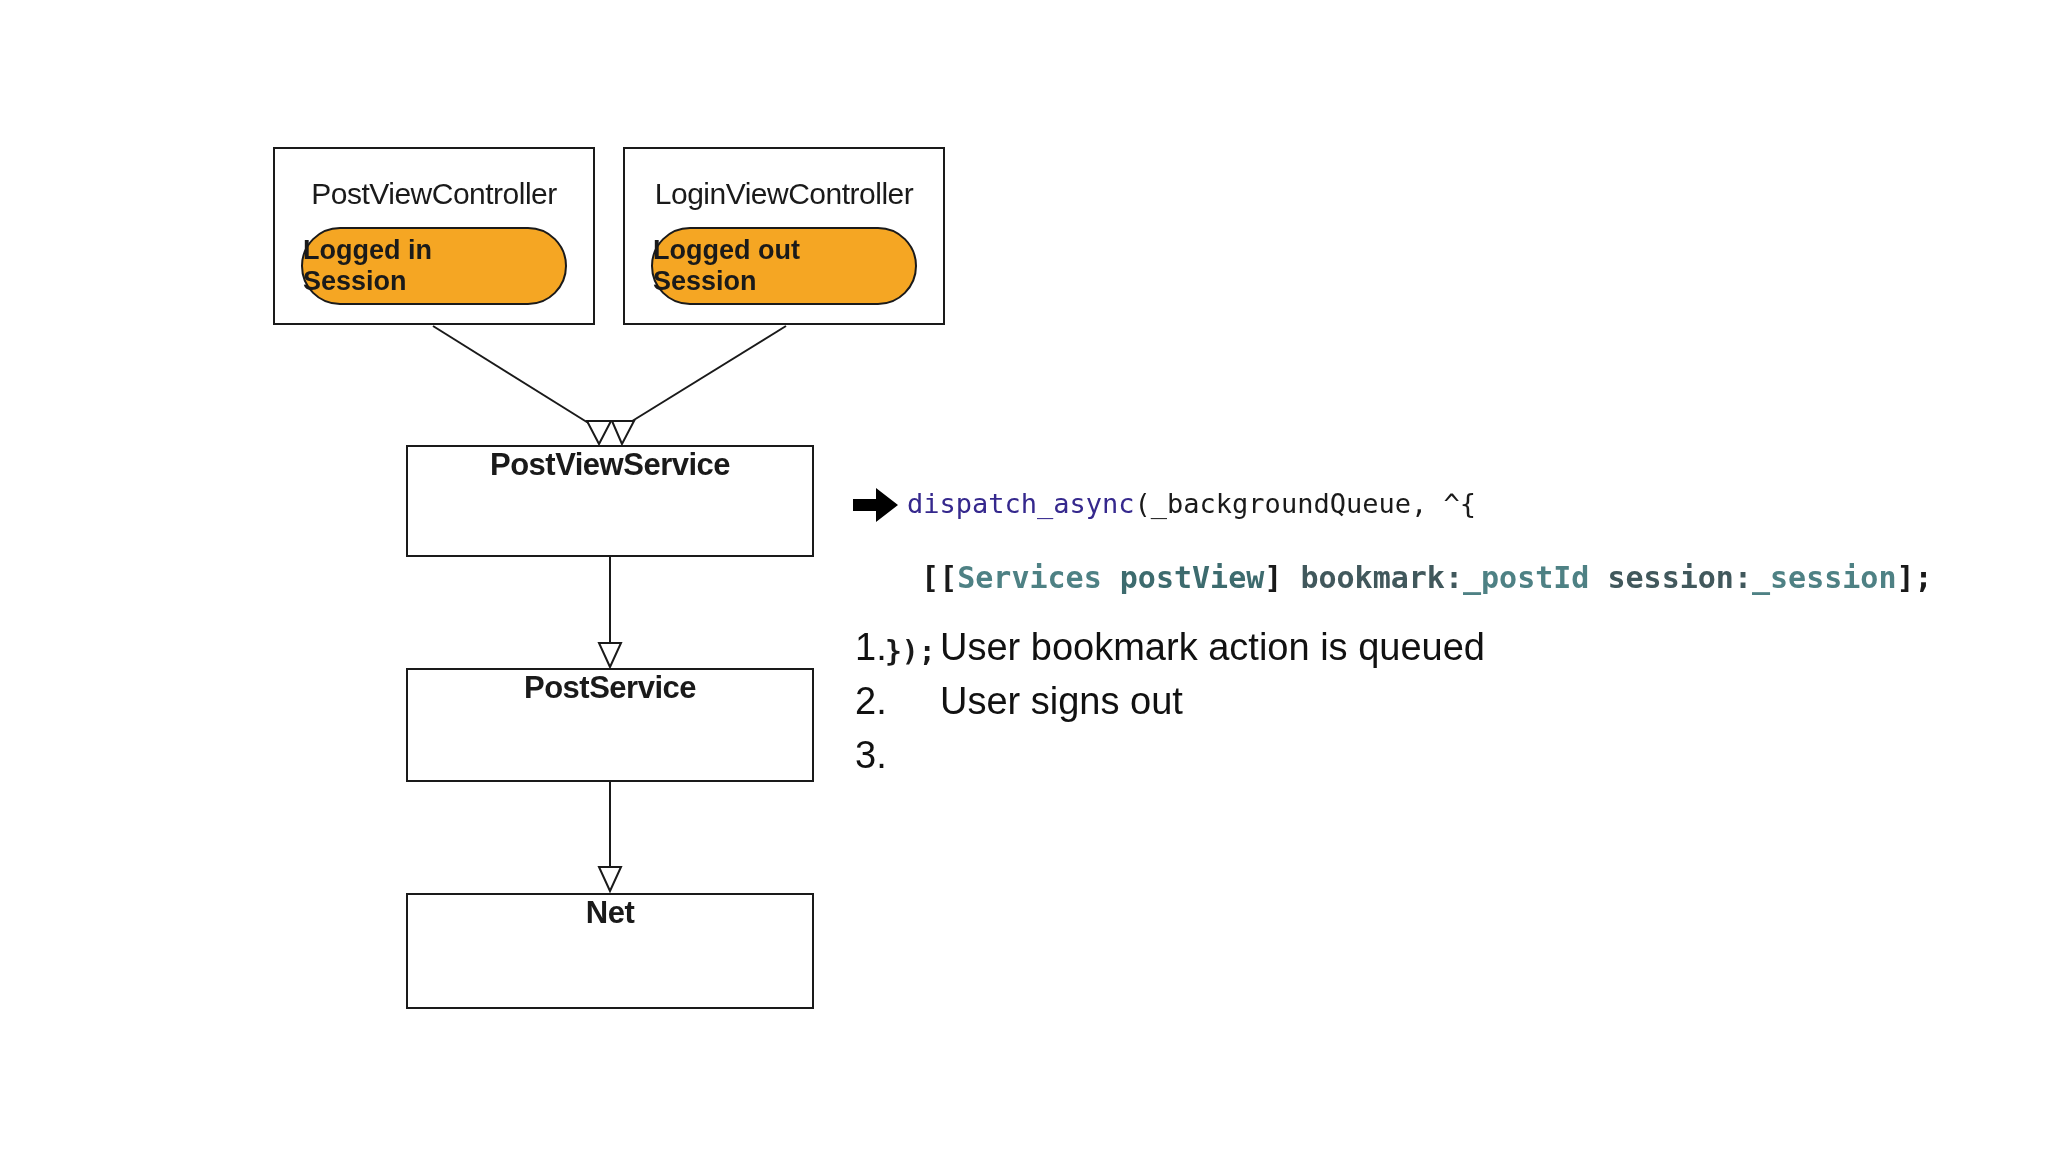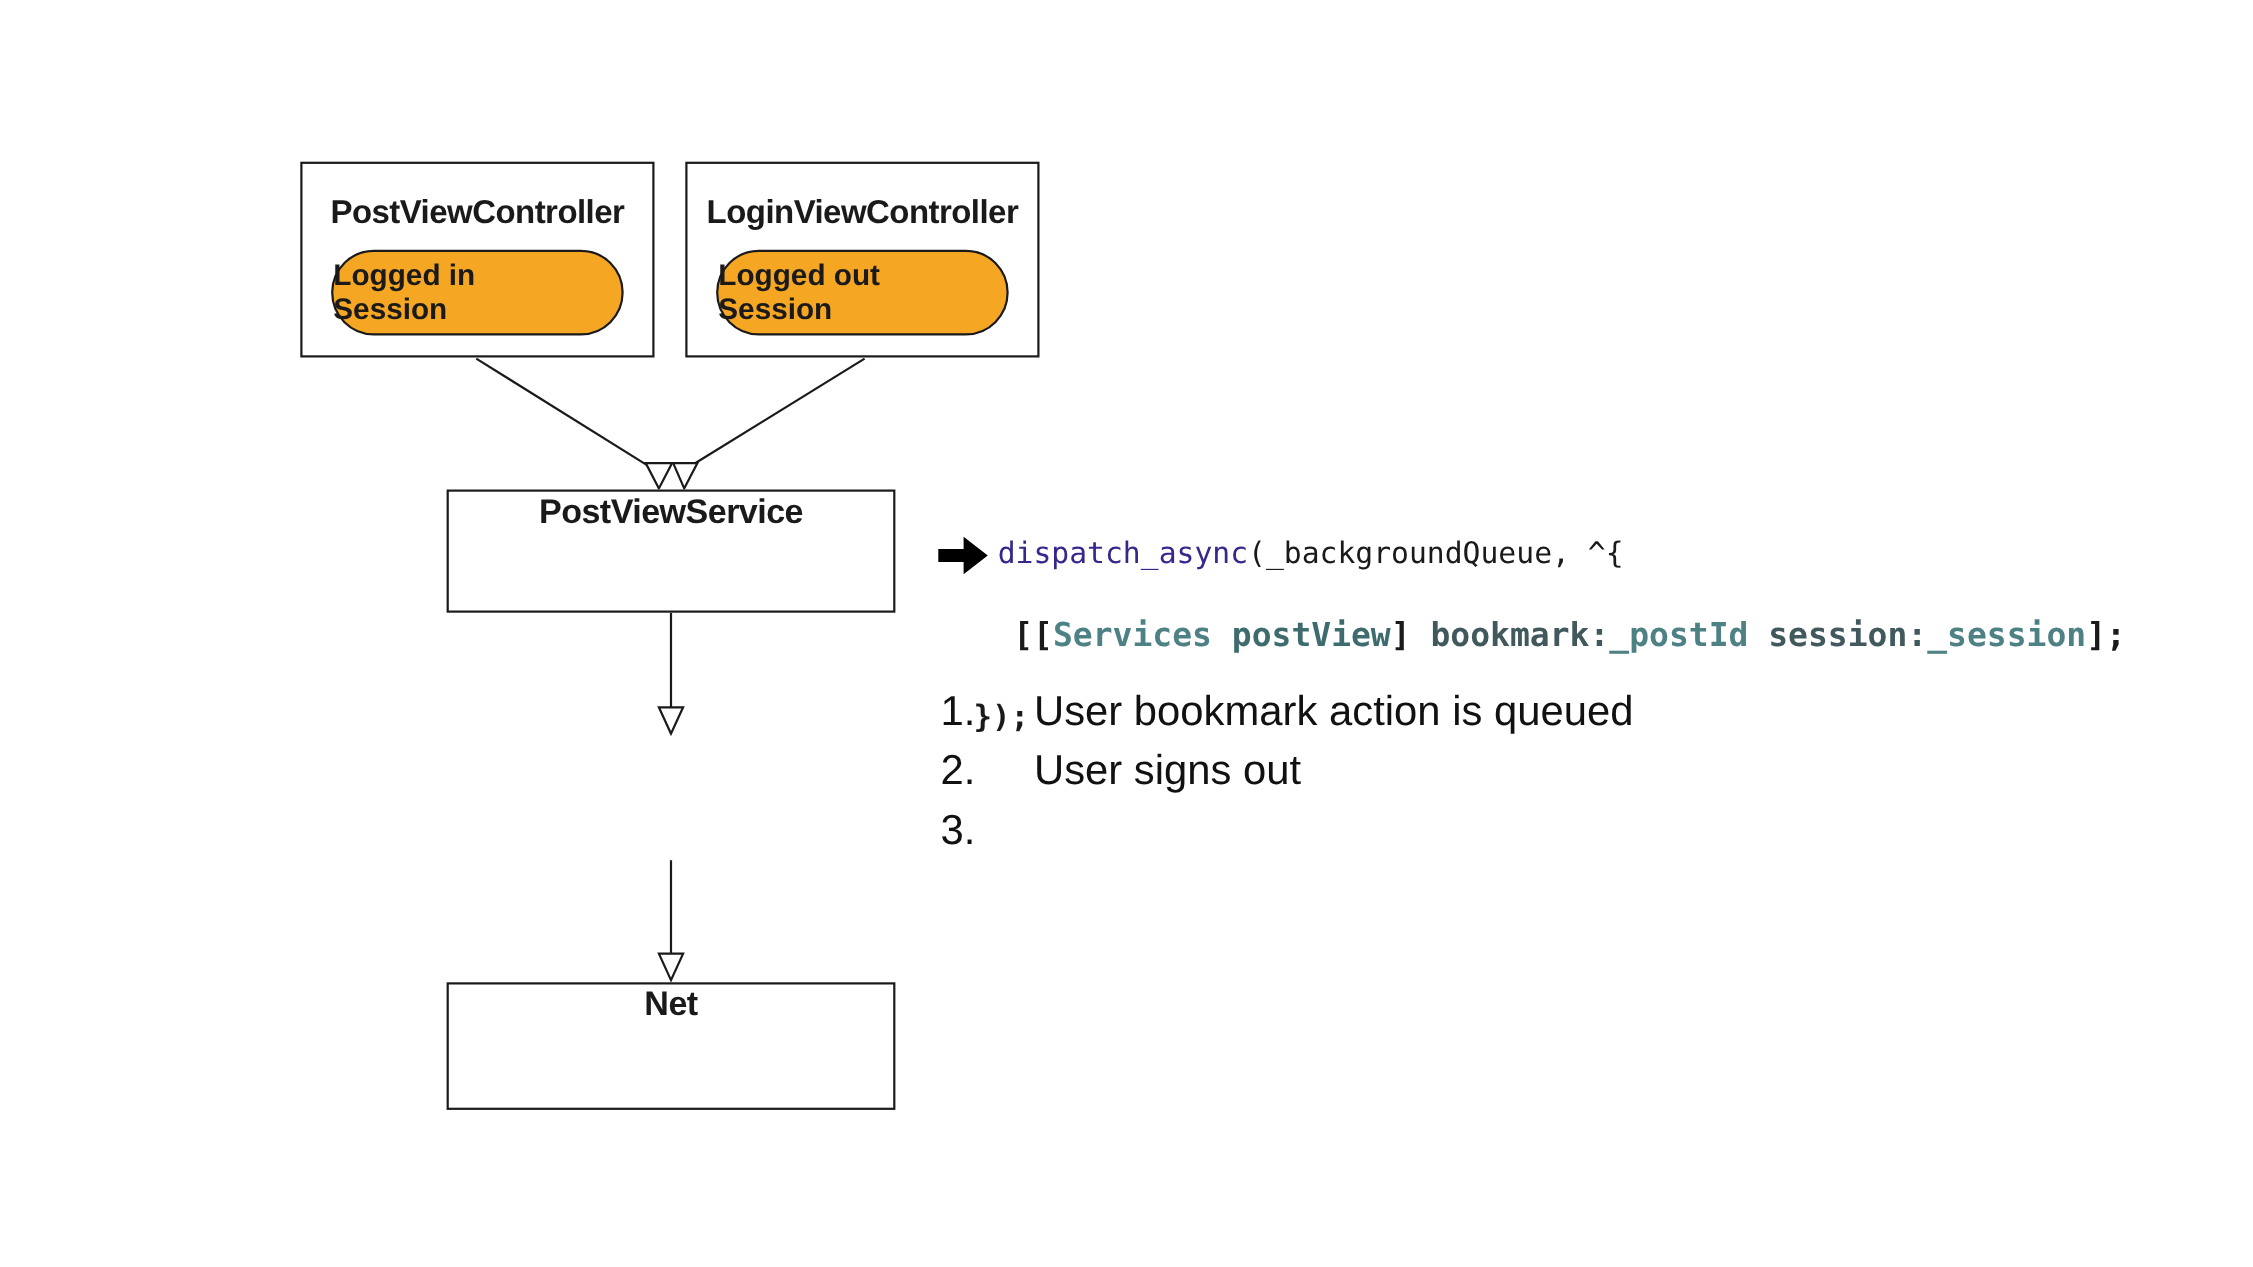--- a/index.html
+++ b/index.html
@@ -17,21 +17,21 @@
   }
   svg.connectors{position:absolute;left:0;top:0;width:2048px;height:1152px;}
   svg.connectors line{stroke:var(--ink);stroke-width:2;}
   svg.connectors polygon.hollow{fill:#ffffff;stroke:var(--ink);stroke-width:2;}
   svg.connectors polygon.solid{fill:#000000;stroke:none;}
 
   .box{
     position:absolute;background:#ffffff;border:2px solid var(--ink);box-sizing:border-box;
   }
   .box-title{
-    text-align:center;font-weight:bold;font-size:30px;letter-spacing:-0.5px;
+    text-align:center;font-weight:normal;font-size:30px;letter-spacing:-0.5px;
   }
   .ctrl .box-title{margin-top:28px;}
   .pill{
     position:absolute;left:26px;right:26px;top:78px;height:78px;
     background:var(--orange);border:2px solid var(--ink);border-radius:40px;
     display:flex;flex-direction:column;justify-content:center;
     font-weight:bold;font-size:27px;line-height:1.16;box-sizing:border-box;
   }
   .svcbox{display:flex;align-items:flex-start;justify-content:center;font-weight:bold;font-size:31px;letter-spacing:-0.5px;}
 
@@ -88,20 +88,23 @@
     <div class="pill">
       <span>Logged out</span>
       <span>Session</span>
     </div>
   </div>
 
   <div class="box svcbox" style="left:406px;top:445px;width:408px;height:112px;">
     <span>PostViewService</span>
   </div>
 
+  <div class="box svcbox" style="left:406px;top:668px;width:408px;height:114px;">
+    <span>PostService</span>
+  </div>
 
   <div class="box svcbox" style="left:406px;top:893px;width:408px;height:116px;">
     <span>Net</span>
   </div>
 
   <div class="code">
     <div class="cl l1"><span class="kw">dispatch_async</span><span>(_backgroundQueue, ^{</span></div>
     <div class="cl l2"><span>  [[</span><span class="teal">Services</span><span> </span><span class="teal2">postView</span><span>] </span><span class="sel">bookmark:</span><span class="teal">_postId</span><span> </span><span class="sel">session:</span><span class="teal">_session</span><span>];</span></div>
     <div class="cl l3">});</div>
   </div>

